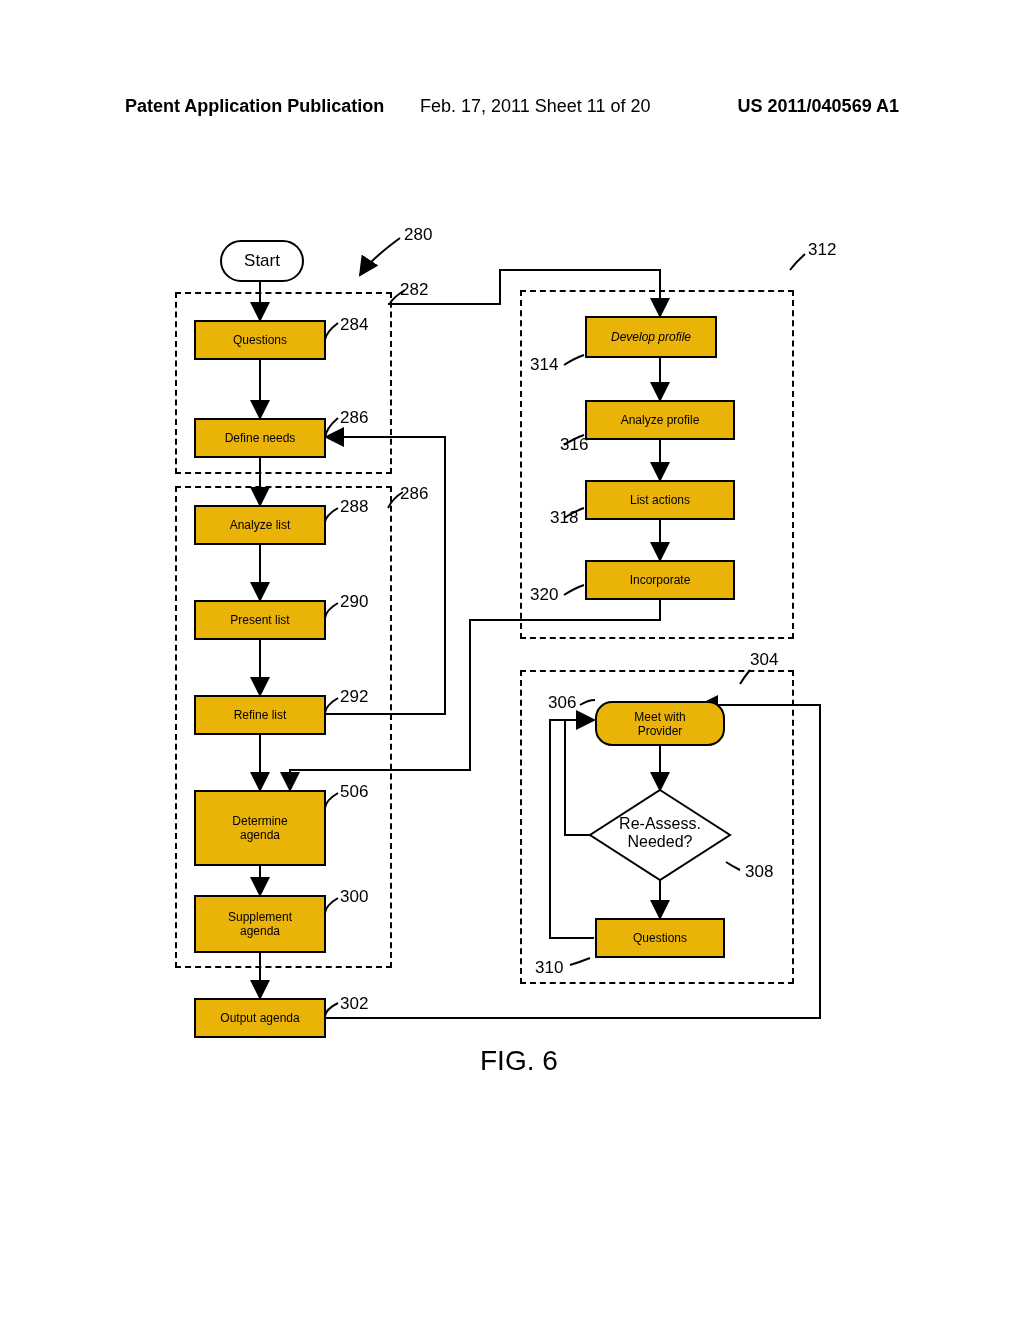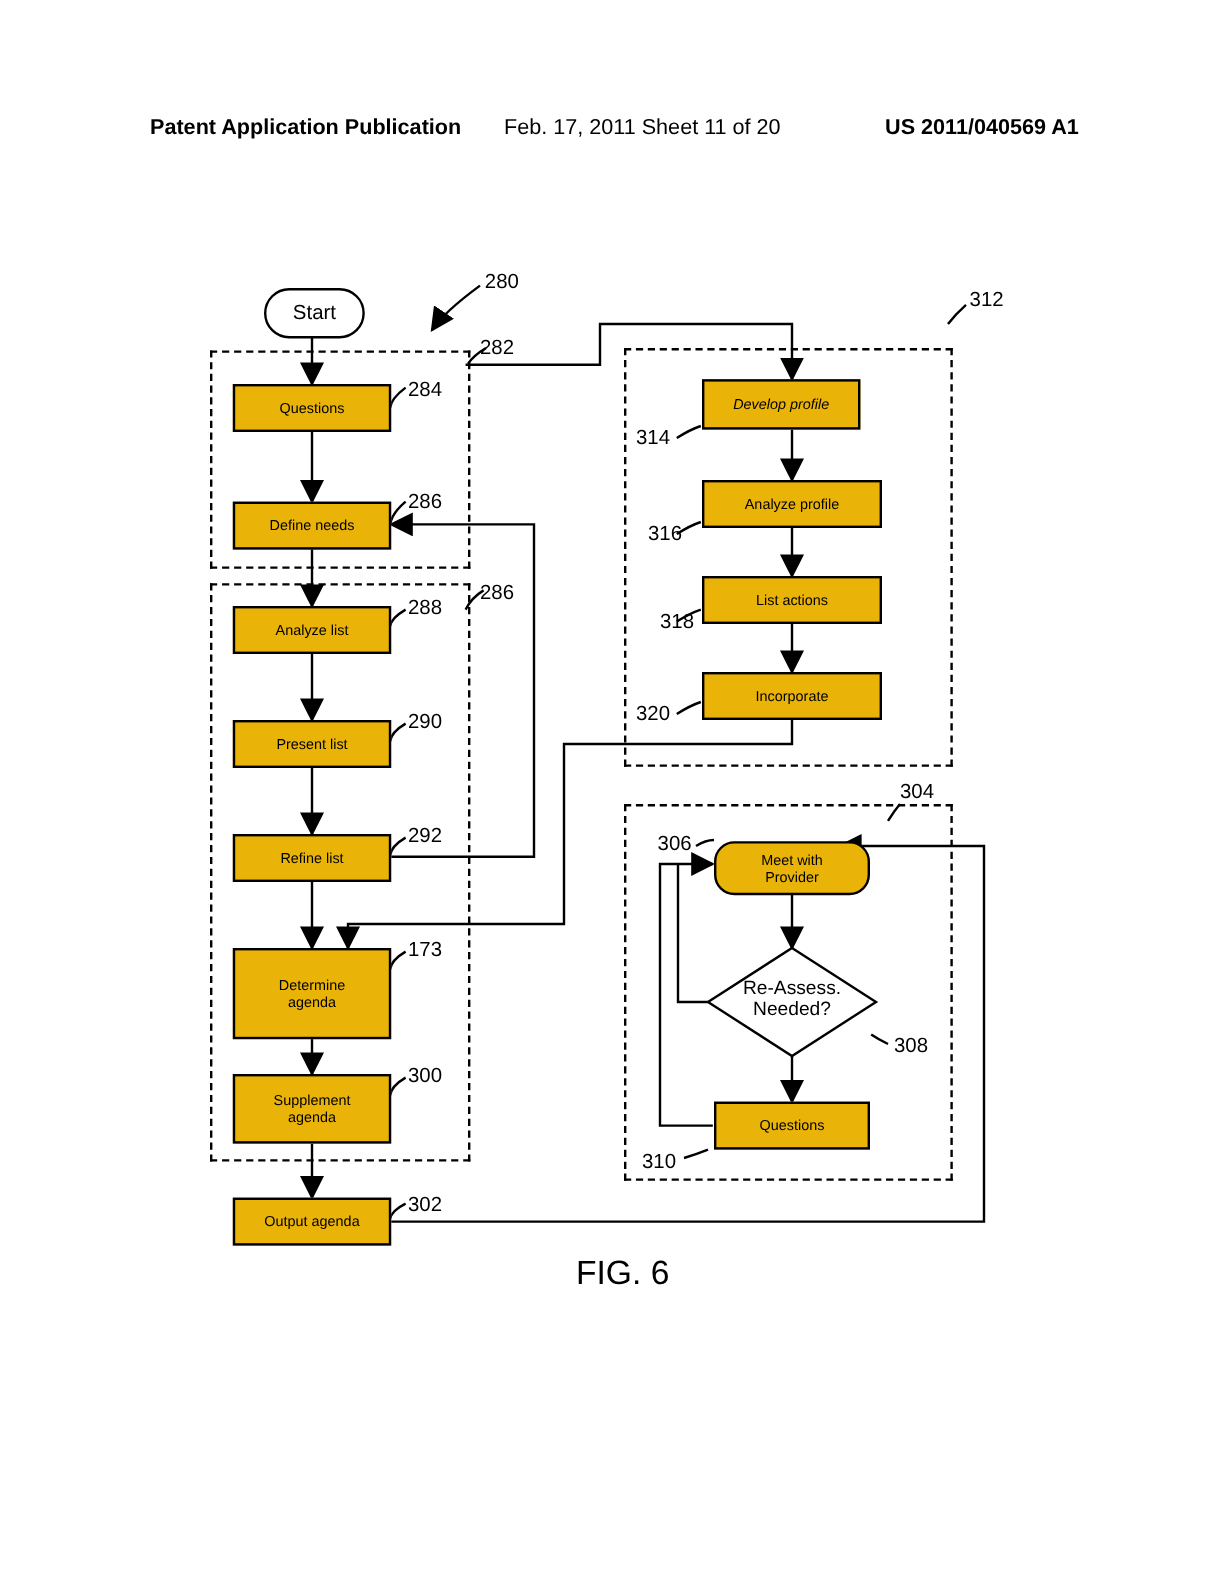--- a/index.html
+++ b/index.html
@@ -209,26 +209,26 @@
 <div class="box" style="left:595px; top:918px; width:130px; height:40px;">Questions</div>
 
 <div class="label" style="left:404px; top:225px;">280</div>
 <div class="label" style="left:400px; top:280px;">282</div>
 <div class="label" style="left:340px; top:315px;">284</div>
 <div class="label" style="left:340px; top:408px;">286</div>
 <div class="label" style="left:400px; top:484px;">286</div>
 <div class="label" style="left:340px; top:497px;">288</div>
 <div class="label" style="left:340px; top:592px;">290</div>
 <div class="label" style="left:340px; top:687px;">292</div>
-<div class="label" style="left:340px; top:782px;">173</div>
+<div class="label" style="left:340px; top:782px;">506</div>
 <div class="label" style="left:340px; top:887px;">300</div>
 <div class="label" style="left:340px; top:994px;">302</div>
 <div class="label" style="left:808px; top:240px;">312</div>
 <div class="label" style="left:530px; top:355px;">314</div>
-<div class="label" style="left:540px; top:435px;">316</div>
+<div class="label" style="left:560px; top:435px;">316</div>
 <div class="label" style="left:530px; top:508px;margin-left:20px;">318</div>
 <div class="label" style="left:530px; top:585px;">320</div>
 <div class="label" style="left:750px; top:650px;">304</div>
 <div class="label" style="left:548px; top:693px;">306</div>
 <div class="label" style="left:745px; top:862px;">308</div>
 <div class="label" style="left:535px; top:958px;">310</div>
 
 <div class="fig-title" style="left:480px; top:1045px;">FIG. 6</div>
 
 </div>

